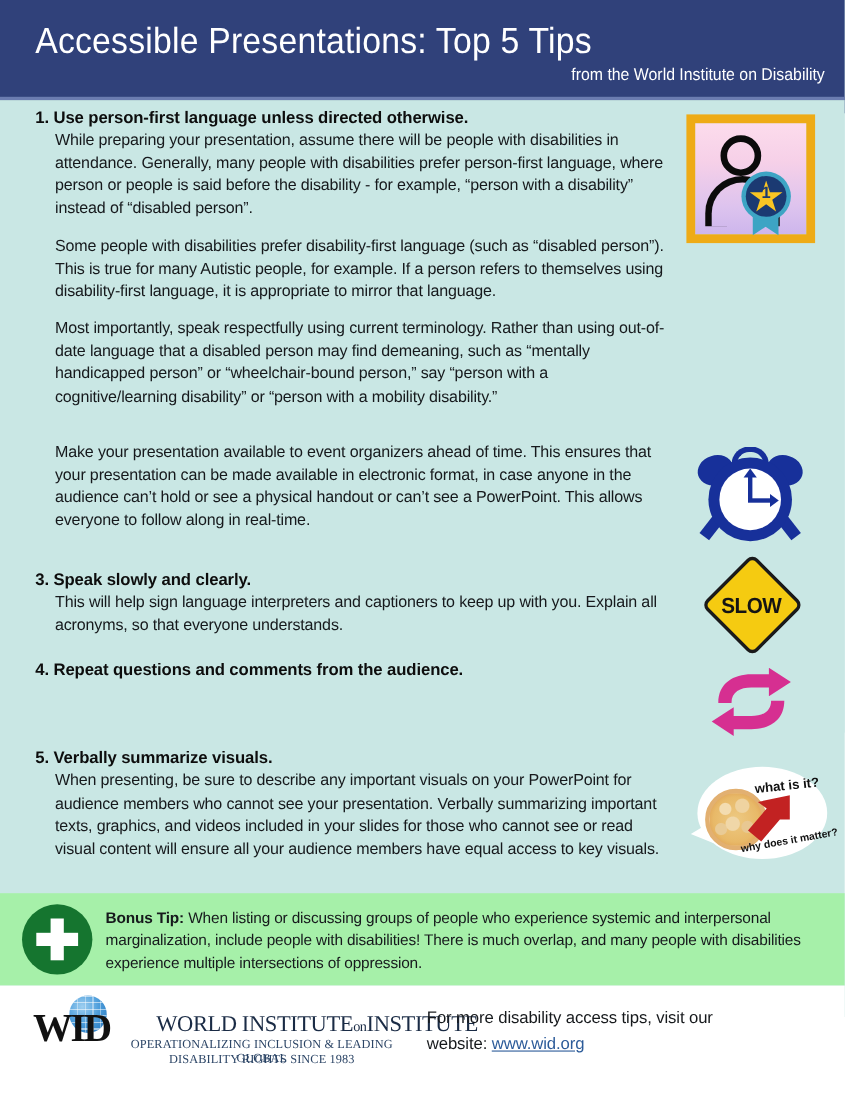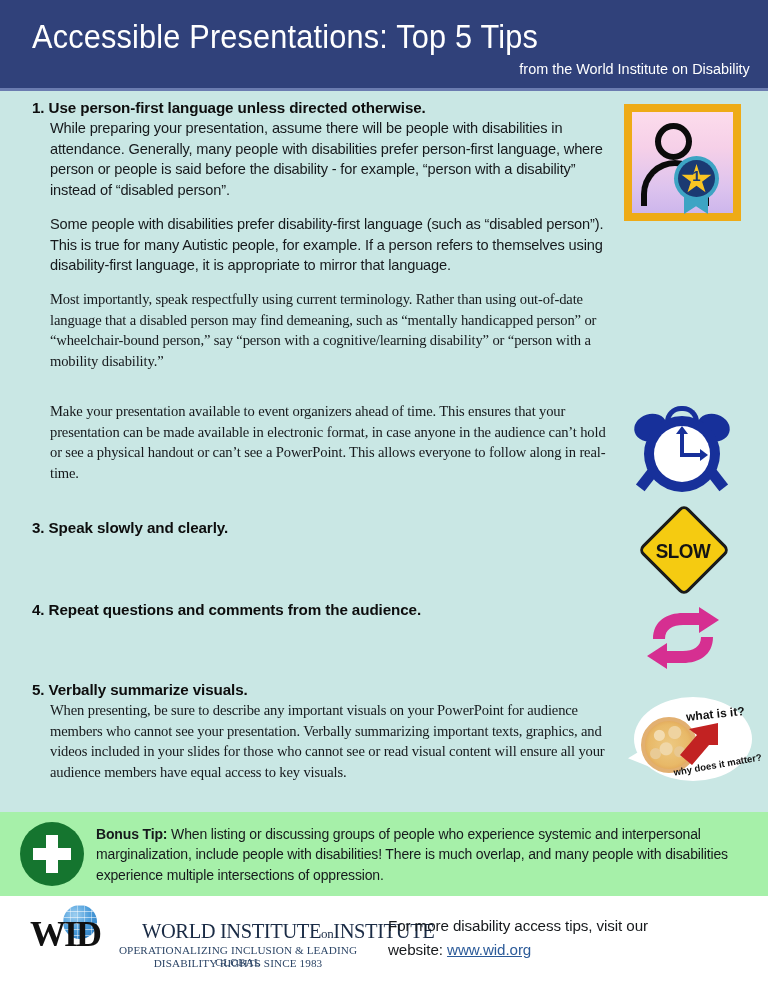--- a/index.html
+++ b/index.html
@@ -81,21 +81,21 @@
     white-space: nowrap;
   }
   .tip-body {
     font-size: 14.6px;
     line-height: 1.42;
     color: #16191c;
     margin: 0 16px 0 18px;
     letter-spacing: -0.15px;
   }
   .tip-body p { margin: 0 0 13px 0; }
-  .tip-body p:last-child { margin-bottom: 0; font-family: Liberation Serif, serif; }
+  .tip-body p:last-child { margin-bottom: 0; }
 
   
   .icon-slot { position: absolute; }
 
   
   #icon-person {
     left: 624px; top: 104px;
     width: 117px; height: 117px;
   }
   #icon-person .frame {
@@ -414,20 +414,23 @@
     </div>
 
     <div class="tip" style="top:310px;">
       <div class="tip-body">
         <p>Make your presentation available to event organizers ahead of time. This ensures that your presentation can be made available in electronic format, in case anyone in the audience can’t hold or see a physical handout or can’t see a PowerPoint. This allows everyone to follow along in real-time.</p>
       </div>
     </div>
 
     <div class="tip" style="top:428px;">
       <div class="tip-head">3. Speak slowly and clearly.</div>
+      <div class="tip-body">
+        <p>This will help sign language interpreters and captioners to keep up with you. Explain all acronyms, so that everyone understands.</p>
+      </div>
     </div>
 
     <div class="tip" style="top:510px;">
       <div class="tip-head">4. Repeat questions and comments from the audience.</div>
     </div>
 
     <div class="tip" style="top:590px;">
       <div class="tip-head">5. Verbally summarize visuals.</div>
       <div class="tip-body">
         <p>When presenting, be sure to describe any important visuals on your PowerPoint for audience members who cannot see your presentation. Verbally summarizing important texts, graphics, and videos included in your slides for those who cannot see or read visual content will ensure all your audience members have equal access to key visuals.</p>

